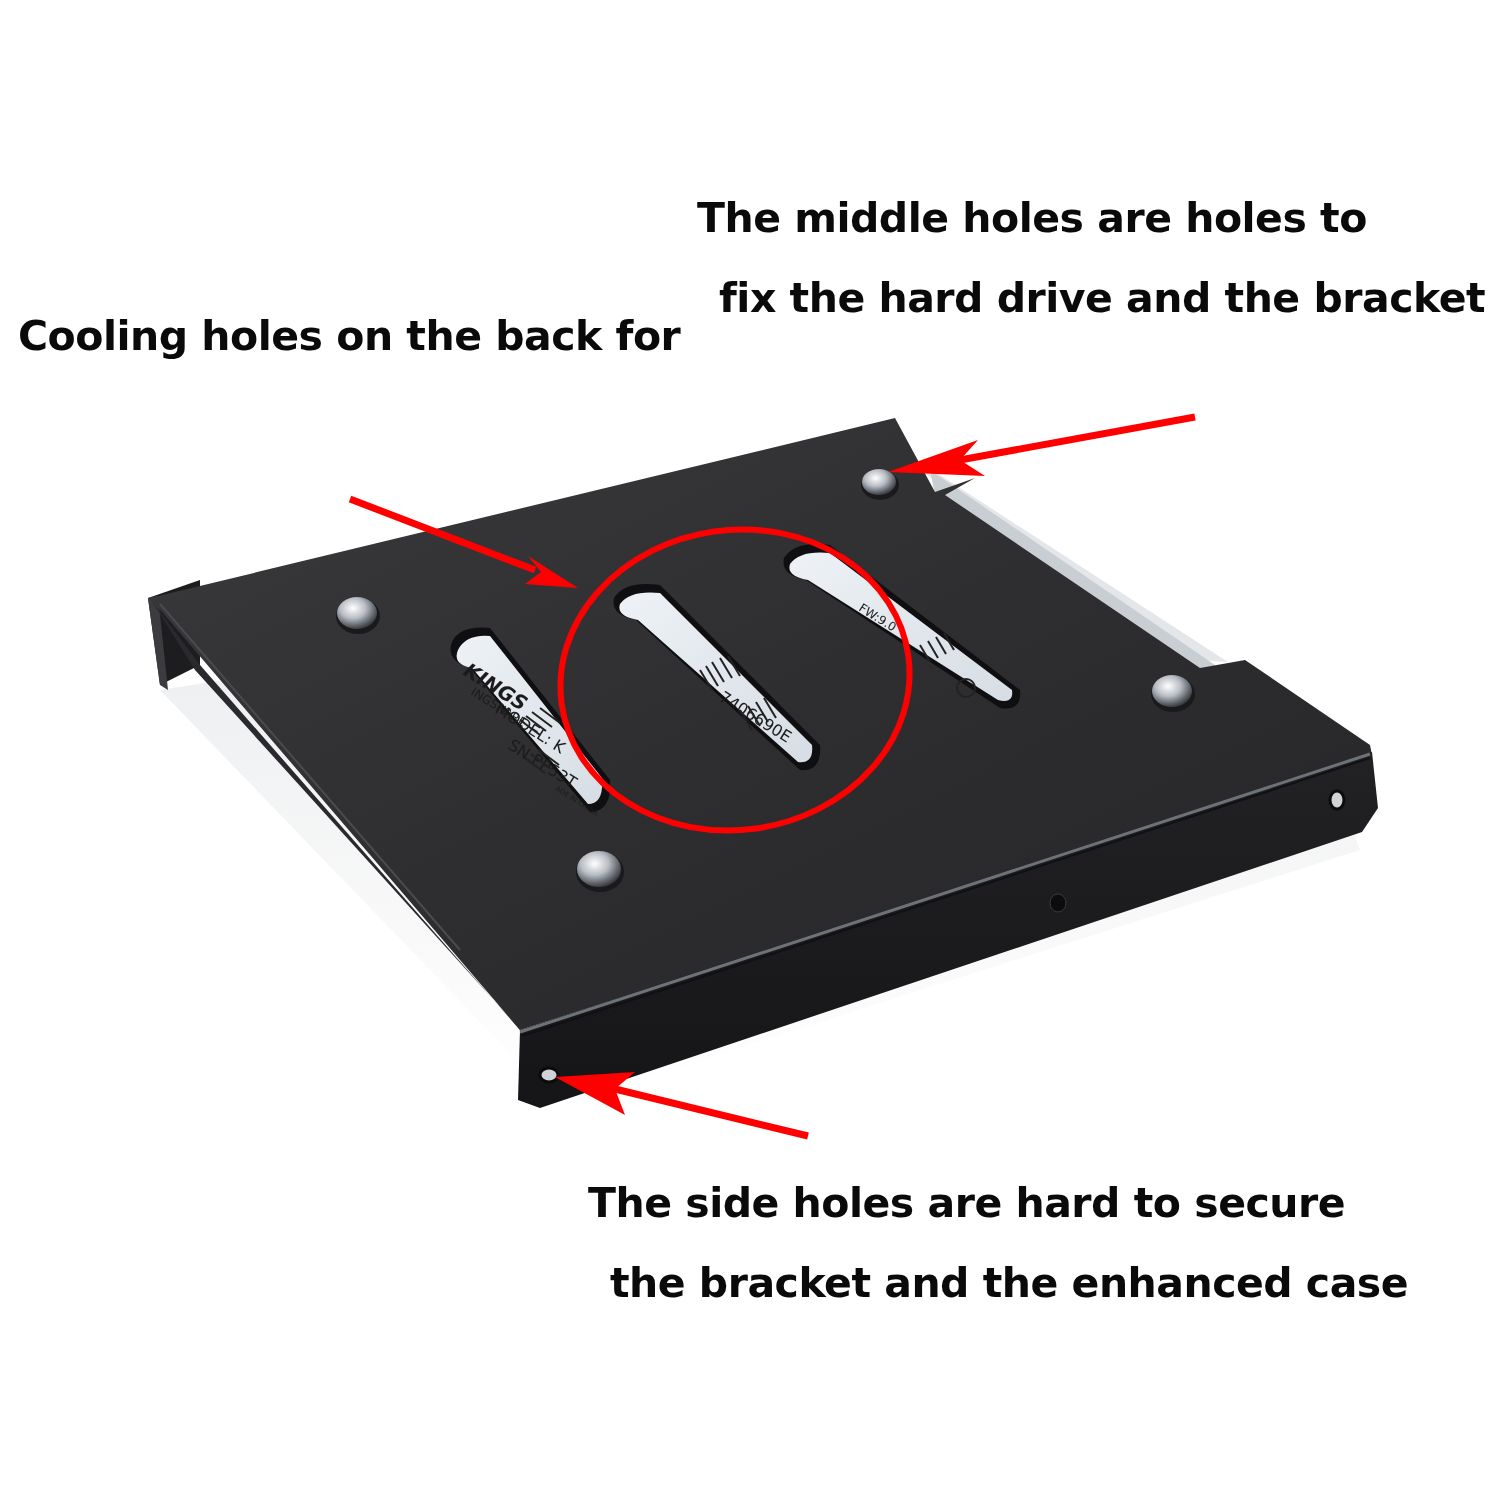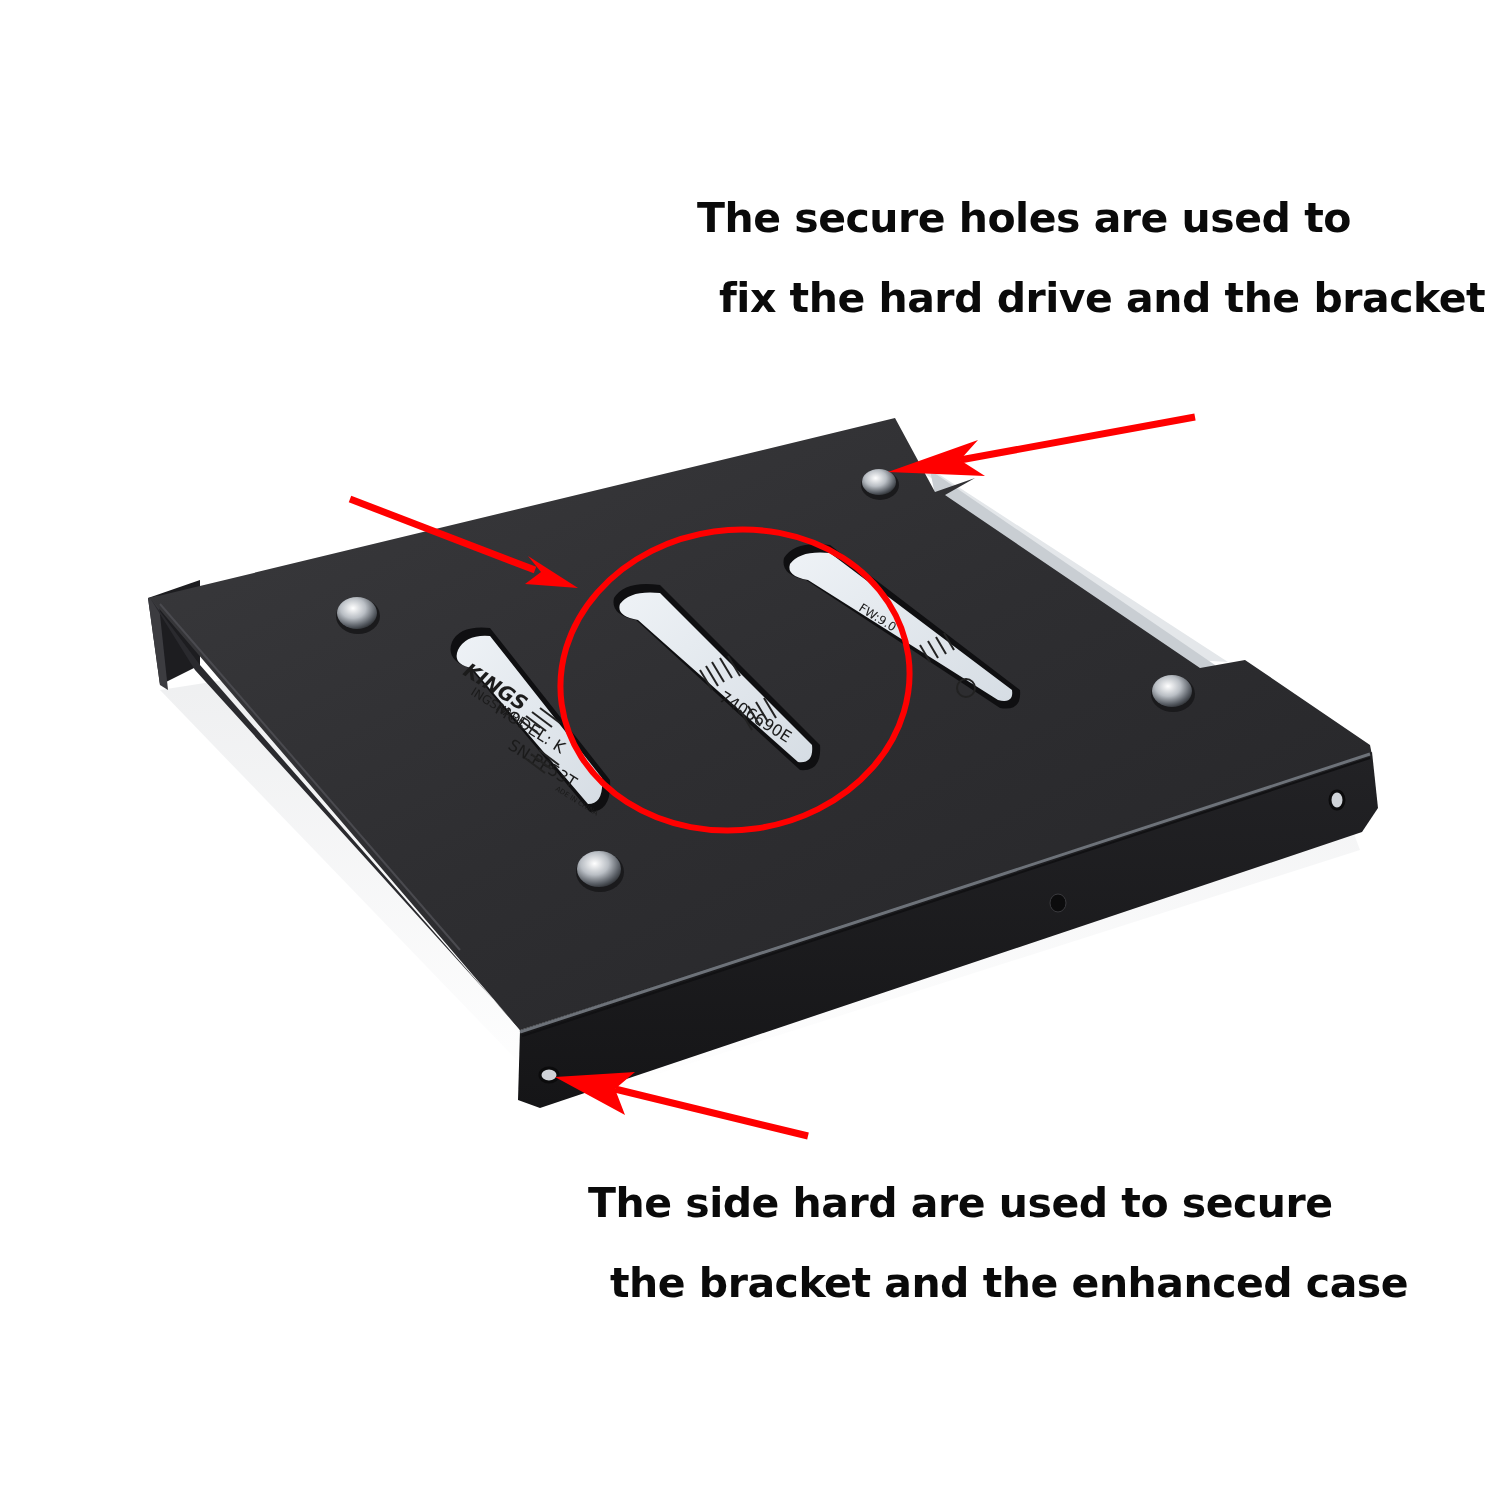--- a/index.html
+++ b/index.html
@@ -184,23 +184,24 @@
     </g>
 
     <g>
       <line x1="808" y1="1136" x2="615" y2="1089" stroke-width="7"></line>
       <polygon points="555,1077 635,1072 615,1089 625,1115" stroke="none"></polygon>
     </g>
   </g>
 </svg>
 
 <div class="callout" id="callout-middle">
-  <span class="line line1">The secure holes are used to</span>
+  <span class="line line1">The middle holes are holes to</span>
   <span class="line line2">fix the hard drive and the bracket</span>
 </div>
 
 <div class="callout" id="callout-cooling">
+  <span class="line line1">Cooling holes on the back for</span>
 </div>
 
 <div class="callout" id="callout-side">
-  <span class="line line1">The side hard are used to secure</span>
+  <span class="line line1">The side holes are hard to secure</span>
   <span class="line line2">the bracket and the enhanced case</span>
 </div>
 
 </body></html>

